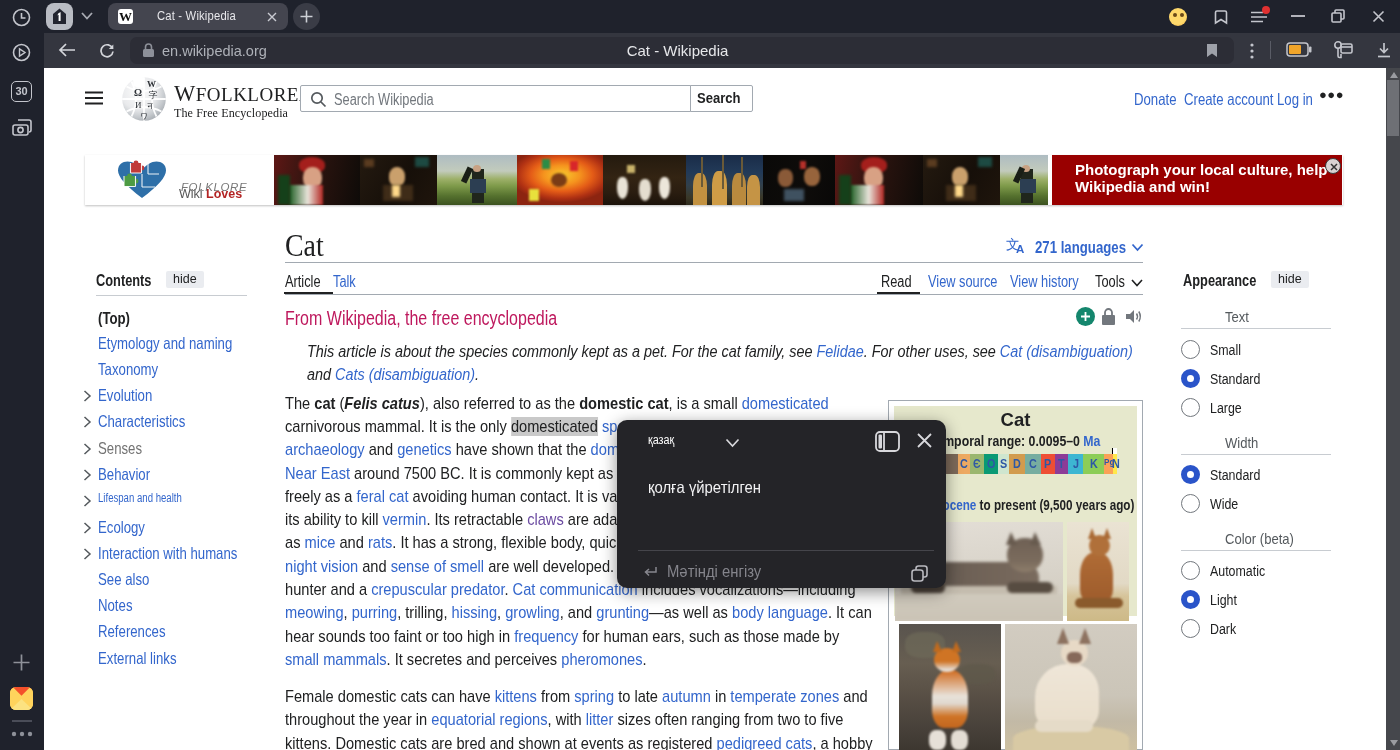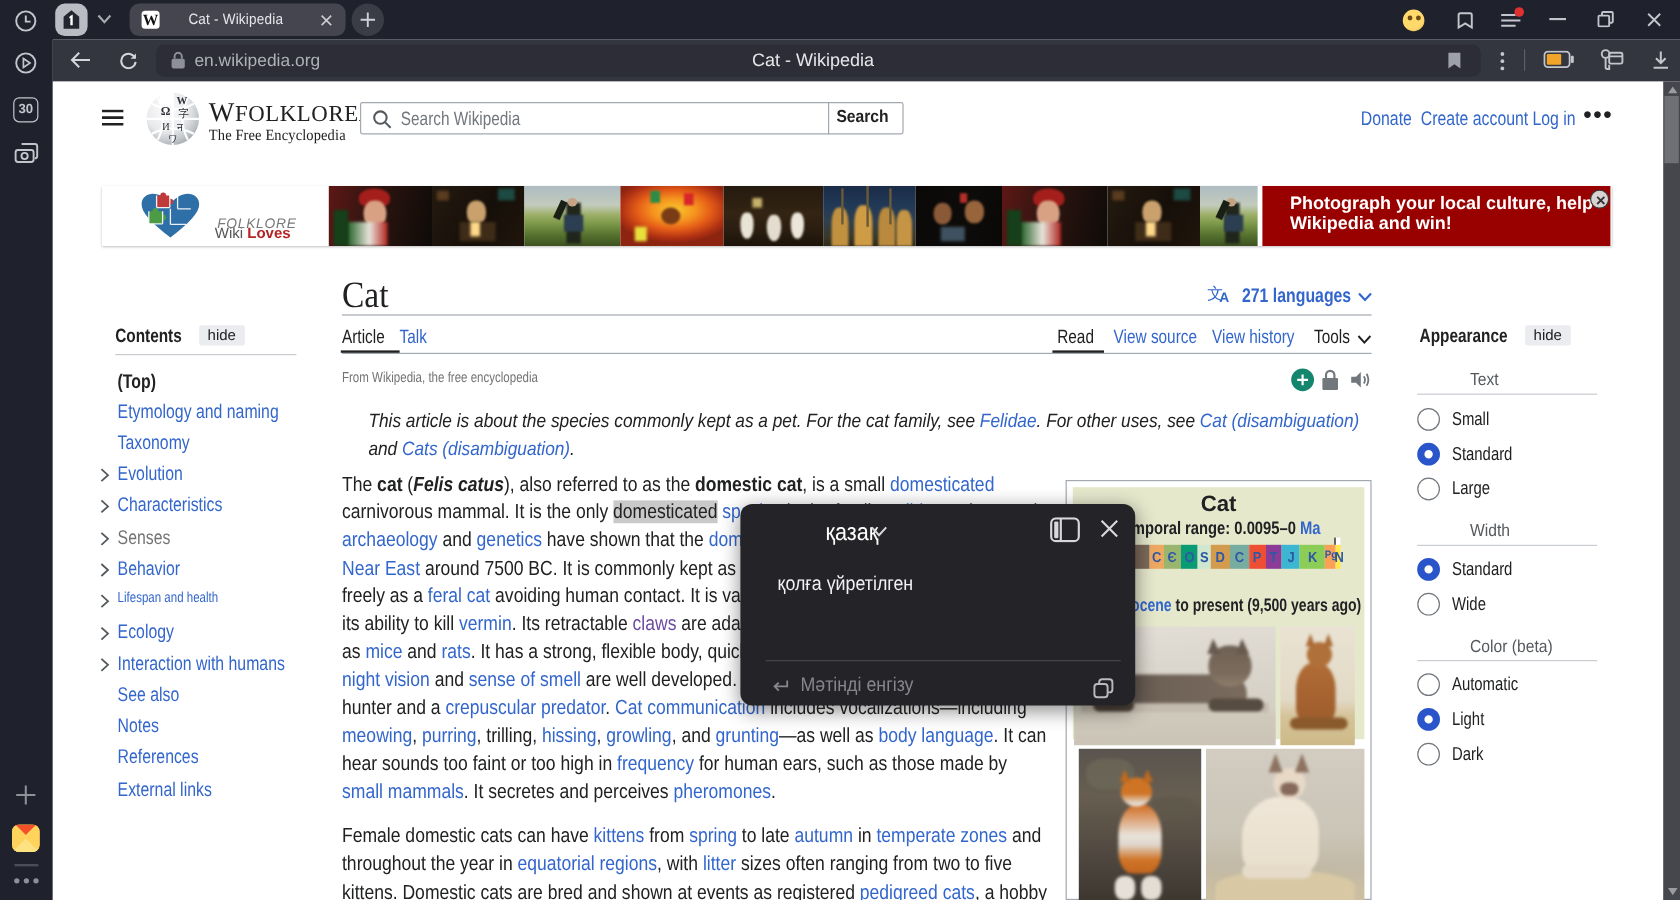--- a/index.html
+++ b/index.html
@@ -373,21 +373,21 @@
 <svg class="abs" style="left:83px;top:495px" width="9" height="12" viewBox="0 0 9 12">
     <path d="M1.5 1 L7 6 L1.5 11" stroke="#54595d" stroke-width="1.5" fill="none"></path>
   </svg>
 <svg class="abs" style="left:83px;top:522px" width="9" height="12" viewBox="0 0 9 12">
     <path d="M1.5 1 L7 6 L1.5 11" stroke="#54595d" stroke-width="1.5" fill="none"></path>
   </svg>
 <svg class="abs" style="left:83px;top:548px" width="9" height="12" viewBox="0 0 9 12">
     <path d="M1.5 1 L7 6 L1.5 11" stroke="#54595d" stroke-width="1.5" fill="none"></path>
   </svg>
 
-<div class="abs" style="left:285px;top:307px;font-size:12px;color:#737373;"><span class="sq">From Wikipedia, the free encyclopedia</span></div>
+<div class="abs" style="left:285px;top:307px;font-size:20px;color:#be185d;"><span class="sq">From Wikipedia, the free encyclopedia</span></div>
 <div class="abs" style="left:1076px;top:307px;width:19px;height:19px;border-radius:50%;background:#14866d;"></div>
 <svg class="abs" style="left:1080px;top:311px" width="11" height="11" viewBox="0 0 11 11">
     <path d="M5.5 1 V10 M1 5.5 H10" stroke="#fff" stroke-width="1.8"></path>
   </svg>
 <svg class="abs" style="left:1101px;top:307px" width="15" height="19" viewBox="0 0 15 19">
     <rect x="1" y="8" width="13" height="10" rx="1" fill="#72777d"></rect>
     <path d="M4 8 V5.5 a3.5 3.5 0 0 1 7 0 V8" stroke="#72777d" stroke-width="1.8" fill="none"></path>
   </svg>
 <svg class="abs" style="left:1124px;top:307px" width="19" height="19" viewBox="0 0 19 19">
     <path d="M2 7 H6 L10 3 V16 L6 12 H2 Z" fill="#72777d"></path>
@@ -485,21 +485,21 @@
     <div class="abs" style="left:52px;top:4px;width:12px;height:16px;background:#8d7260;clip-path:polygon(0 100%,50% 0,100% 100%);"></div>
     <div class="abs" style="left:74px;top:4px;width:12px;height:16px;background:#8d7260;clip-path:polygon(0 100%,50% 0,100% 100%);"></div>
     <div class="abs" style="left:62px;top:28px;width:15px;height:11px;border-radius:40%;background:#86695a;"></div>
     <div class="abs" style="left:8px;top:102px;width:116px;height:28px;border-radius:45% 45% 0 0;background:#d8c9a4;"></div>
     <div class="abs" style="left:30px;top:96px;width:58px;height:12px;border-radius:6px;background:#e5dbc8;"></div>
     </div>
   </div>
 </div>
 
 <div id="popup">
-  <div class="abs" style="left:31px;top:13px;font-size:20px;color:#fff;margin-left:40px;"><span class="sq9">қазақ</span></div>
+  <div class="abs" style="left:31px;top:13px;font-size:12px;color:#fff;"><span class="sq9">қазақ</span></div>
   <svg class="abs" style="left:108px;top:18px" width="15" height="10" viewBox="0 0 15 10">
       <path d="M1.5 1.5 L7.5 8 L13.5 1.5" stroke="#d8d8dc" stroke-width="1.7" fill="none"></path>
     </svg>
   <svg class="abs" style="left:258px;top:11px" width="25" height="21" viewBox="0 0 25 21">
       <rect x="1" y="1" width="23" height="19" rx="4" stroke="#d8d8dc" stroke-width="1.8" fill="none"></rect>
       <path d="M9 1 V20" stroke="#d8d8dc" stroke-width="1.8"></path>
       <rect x="3.5" y="3.5" width="3.5" height="14" rx="1" fill="#d8d8dc"></rect>
     </svg>
   <svg class="abs" style="left:299px;top:12px" width="17" height="17" viewBox="0 0 17 17">
       <path d="M2 2 L15 15 M15 2 L2 15" stroke="#d8d8dc" stroke-width="1.8"></path>

